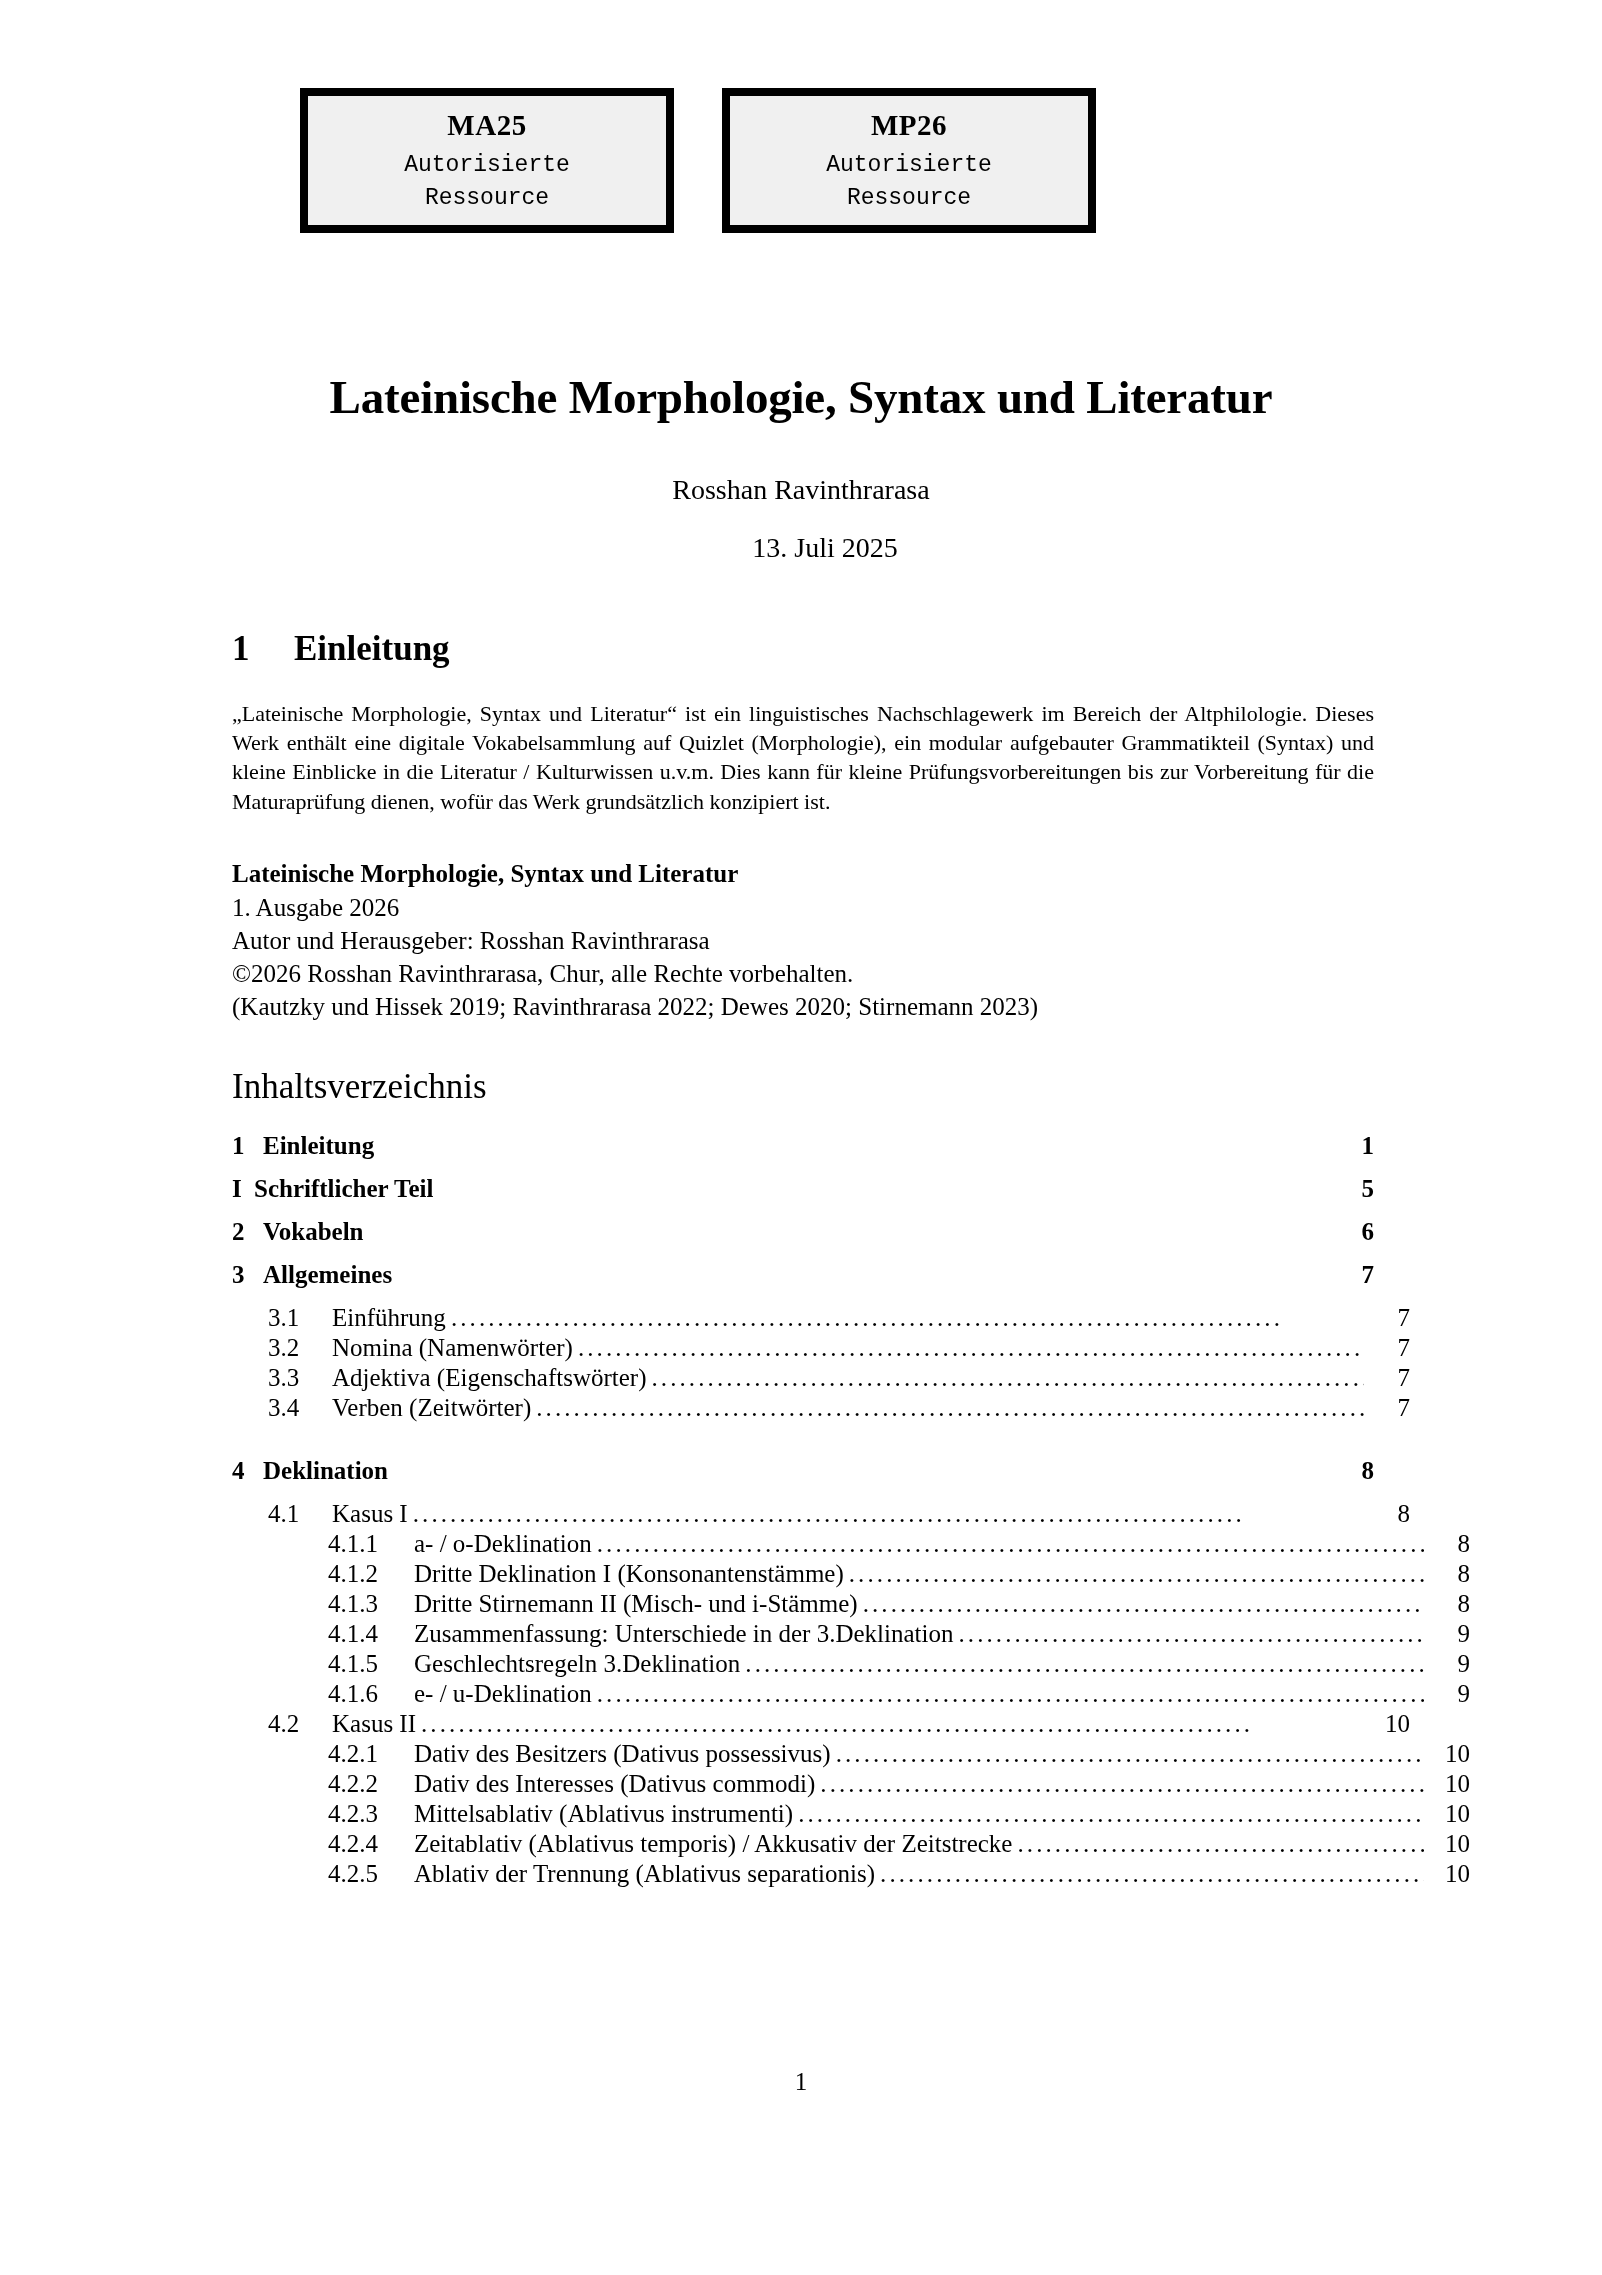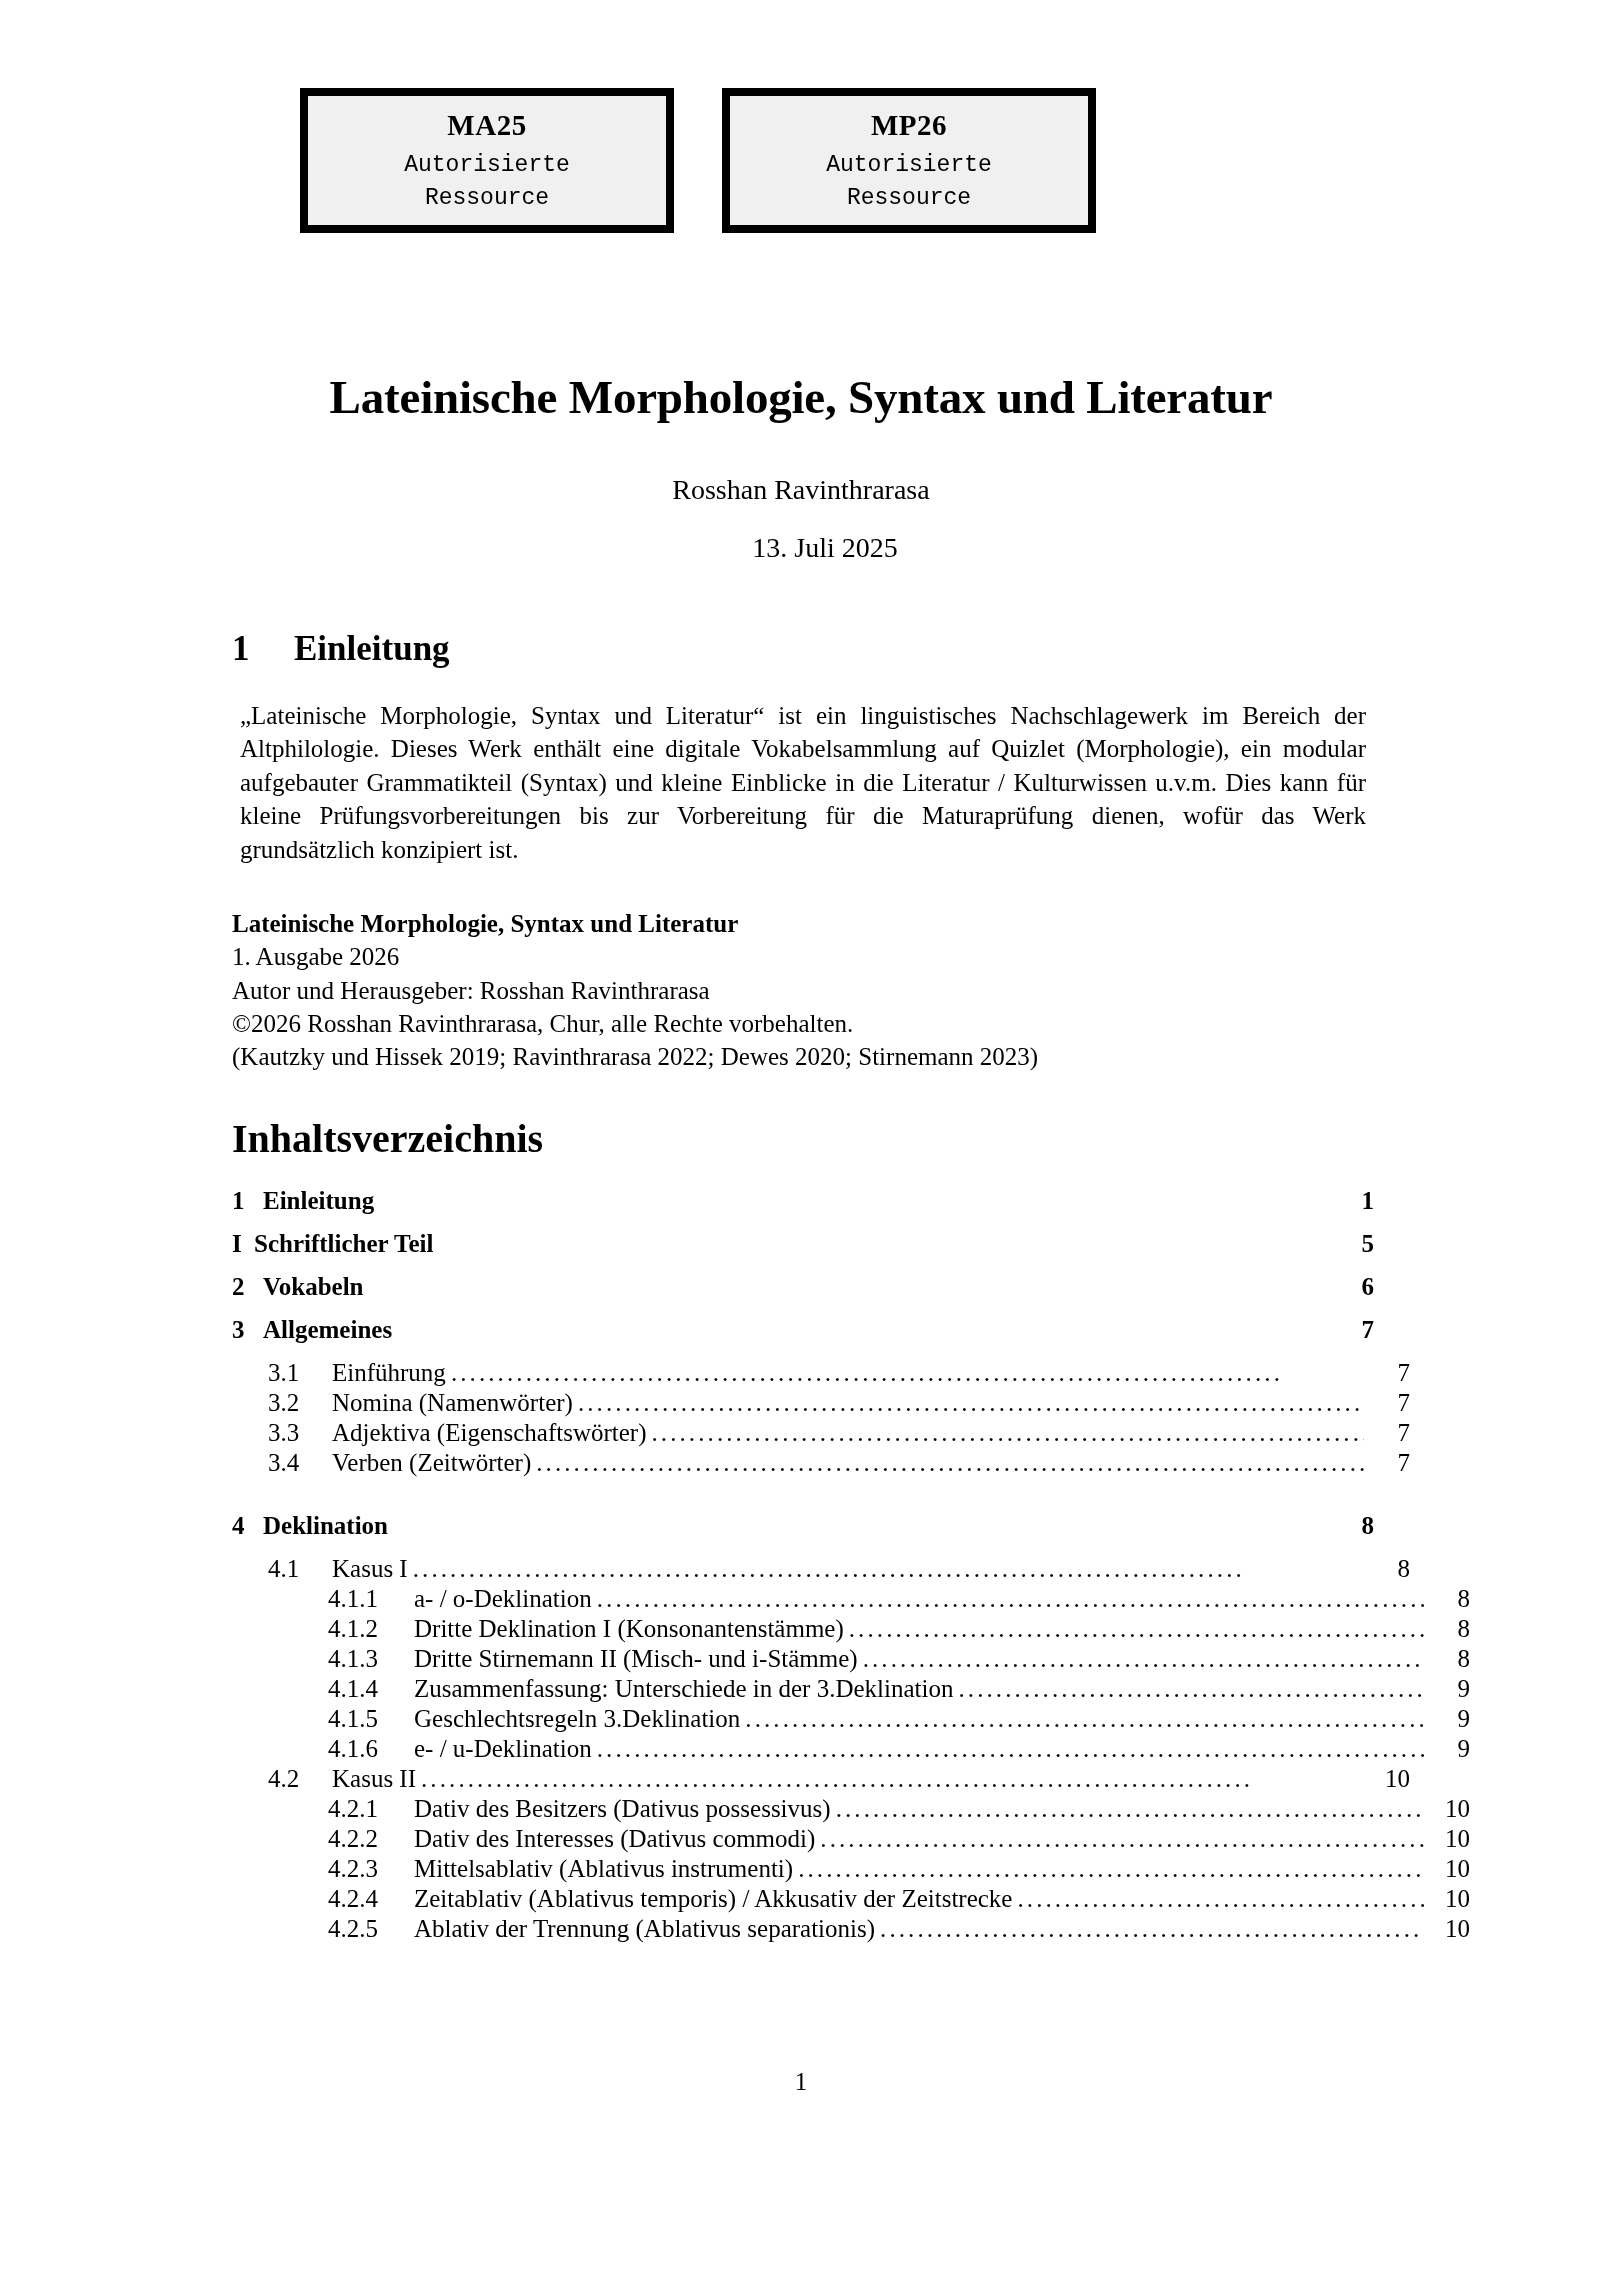--- a/index.html
+++ b/index.html
@@ -104,43 +104,43 @@
     margin: 0 0 30px 0;
     line-height: 1.1;
     display: flex;
   }
   h2.section-head .num {
     width: 62px;
     flex: 0 0 62px;
   }
 
   p.body-par {
-    font-size: 25px;
+    font-size: 22px;
     line-height: 1.34;
-    margin: 8px;
+    margin: 0;
     text-align: justify;
     text-justify: inter-word;
     hyphens: manual;
   }
 
   .colophon {
     margin-top: 41px;
     font-size: 25px;
     line-height: 1.33;
   }
   .colophon .strong {
     font-weight: bold;
   }
   .smallcaps {
     font-variant: small-caps;
   }
 
   h2.toc-head {
-    font-size: 40px;
-    font-weight: bold;
+    font-size: 35px;
+    font-weight: normal;
     margin: 44px 0 26px 0;
     line-height: 1.1;
   }
 
   
   .toc {
     font-size: 25px;
   }
   .toc-row {
     display: flex;

